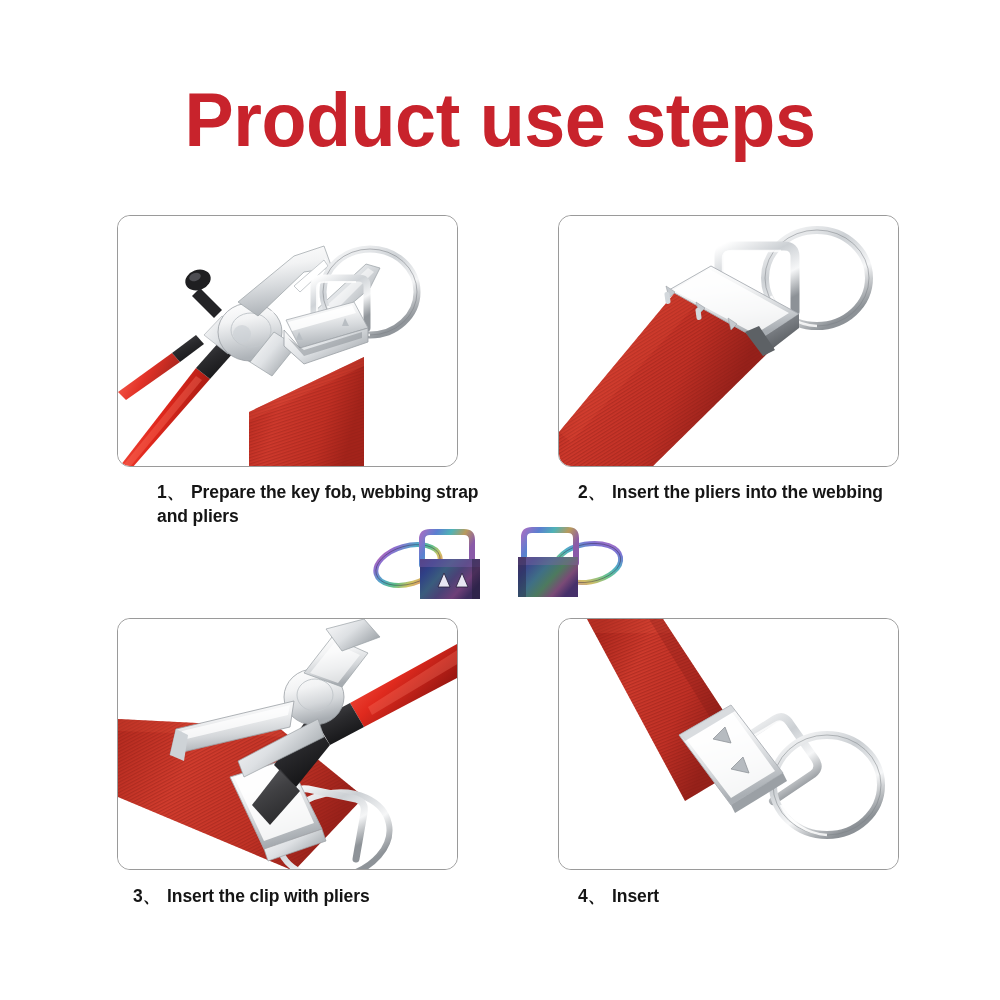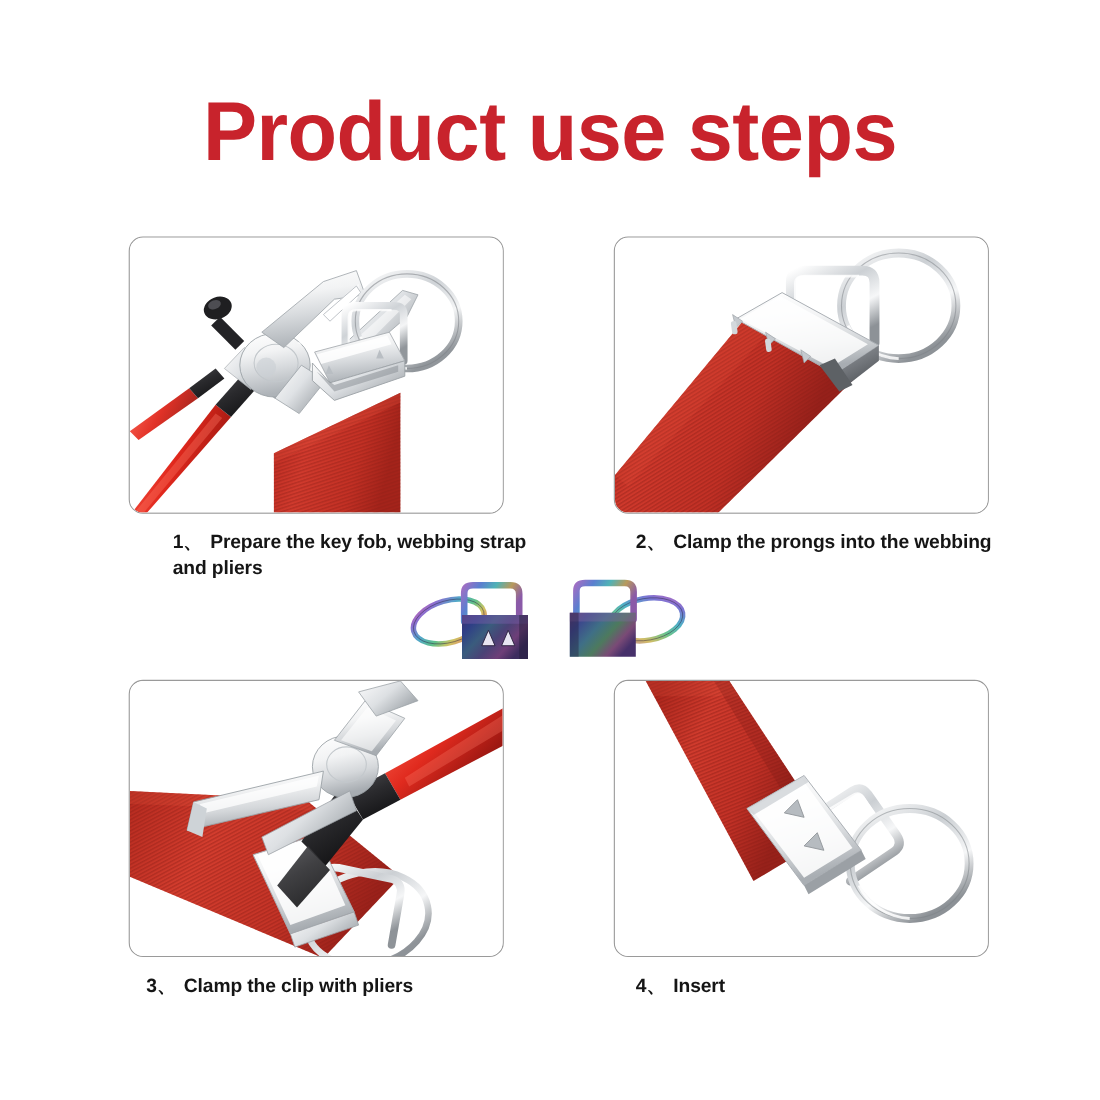--- a/index.html
+++ b/index.html
@@ -493,20 +493,20 @@
         <path d="M172 150 L184 138 L190 154 Z" fill="#b6bbc0" stroke="#8f9499" stroke-width="0.8"></path>
       </g>
     </svg>
   </div>
 </div>
 
 <div class="caption" id="caption-1">
   <span class="num">1、</span><span>Prepare the key fob, webbing strap and pliers</span>
 </div>
 <div class="caption" id="caption-2">
-  <span class="num">2、</span><span>Clamp the prongs into the webbing</span>
+  <span class="num">2、</span><span>Insert the pliers into the webbing</span>
 </div>
 <div class="caption" id="caption-3">
-  <span class="num">3、</span><span>Clamp the clip with pliers</span>
+  <span class="num">3、</span><span>Insert the clip with pliers</span>
 </div>
 <div class="caption" id="caption-4">
   <span class="num">4、</span><span>Insert</span>
 </div>
 
 </body></html>

